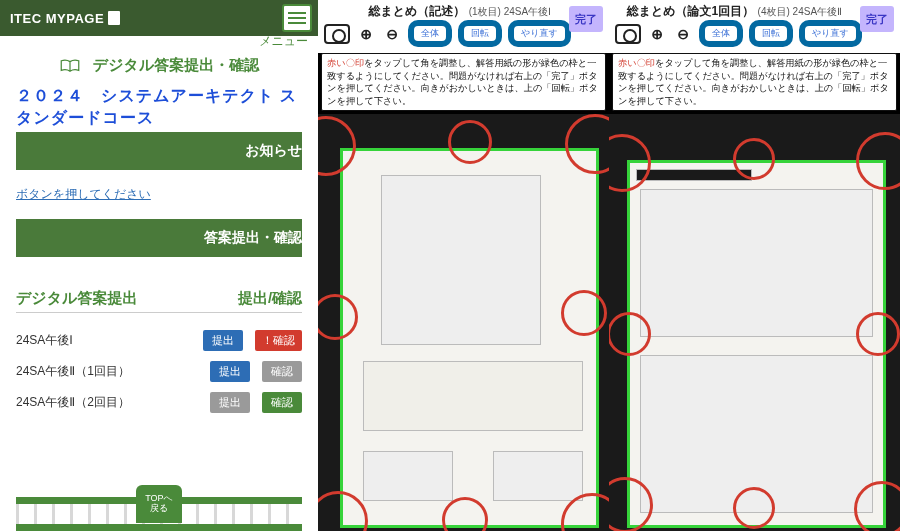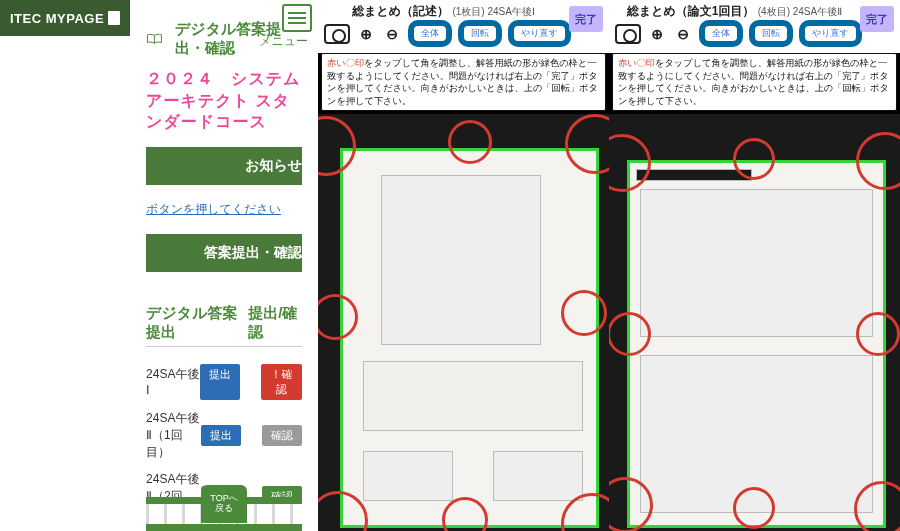--- a/index.html
+++ b/index.html
@@ -1,42 +1,42 @@
 <!DOCTYPE html>
 <html><head>
 <meta charset="utf-8">
 <style>
   *{box-sizing:border-box;margin:0;padding:0;font-family:"Hiragino Sans","Meiryo",sans-serif}
   body{width:900px;height:531px;display:flex;background:#000;overflow:hidden}
   
-  .left{width:322px;height:531px;background:#fff;display:flex;flex-direction:row;position:relative}
+  .left{width:322px;height:531px;background:#fff;display:flex;flex-direction:column;position:relative}
   .hdr{height:36px;background:#3a5a2f;color:#fff;display:flex;align-items:center;padding:0 10px;font-size:13px;font-weight:600;letter-spacing:.5px}
   .hdr .doc-icn{margin-left:4px;width:12px;height:14px;background:#fff;border-radius:1px;position:relative}
   .menu-btn{position:absolute;top:4px;right:6px;width:30px;height:28px;background:#fff;border:2px solid #4a8a3a;border-radius:3px;display:flex;flex-direction:column;align-items:center;justify-content:center;gap:3px}
   .menu-btn span{width:18px;height:2px;background:#4a8a3a}
   .menu-lbl{position:absolute;top:33px;right:10px;font-size:12px;color:#4a8a3a}
   .body{padding:14px 16px 0;flex:1;display:flex;flex-direction:column}
   .pgttl{display:flex;align-items:center;justify-content:center;gap:12px;color:#4a8a3a;font-size:15px;font-weight:600;margin:6px 0 10px}
   .pgttl svg{width:22px;height:14px}
-  .course{color:#ec4899;font-size:16px;font-weight:700;line-height:1.35;margin-bottom:14px;letter-spacing:1px}
+  .course{color:#1d4ed8;font-size:16px;font-weight:700;line-height:1.35;margin-bottom:4px;letter-spacing:1px}
   .bigbtn{background:#4a7a3a;color:#fff;text-align:right;padding:10px 0;font-size:14px;font-weight:600;margin-bottom:14px}
   .manual{color:#2d6db5;font-size:12px;text-decoration:underline;margin:2px 0 16px}
   .sec-hdr{display:flex;justify-content:space-between;color:#4a8a3a;font-size:15px;font-weight:600;border-bottom:1px solid #ccc;padding:4px 0;margin:14px 0 12px}
   .trow{display:flex;align-items:center;justify-content:space-between;padding:5px 0}
   .trow .nm{font-size:12px;color:#333}
-  .chips{display:flex;gap:21px}
+  .chips{display:flex;gap:12px}
   .chip{font-size:11px;color:#fff;padding:3px 7px;border-radius:2px;min-width:40px;text-align:center}
   .chip.blue{background:#2d6db5}.chip.red{background:#d23b2e}.chip.gray{background:#9a9a9a}.chip.grn{background:#4a8a3a}
   .footer{margin-top:auto;position:relative;height:48px}
   .shelf{position:absolute;bottom:0;left:0;right:0;height:34px;background:repeating-linear-gradient(90deg,#d8d8d8 0 3px,#fff 3px 18px);border-top:7px solid #4a8a3a;border-bottom:7px solid #4a8a3a}
   .topbtn{position:absolute;bottom:8px;left:50%;transform:translateX(-50%);width:46px;height:38px;background:#4a8a3a;color:#fff;border-radius:6px 6px 0 0;display:flex;flex-direction:column;align-items:center;justify-content:center;font-size:9px;line-height:1.1}
   
   .cam{width:294.5px;height:531px;background:#000;display:flex;flex-direction:column;position:relative}
   .cam-hdr{background:#fff;padding:4px 6px 2px;position:relative}
-  .titlebar{text-align:center;font-size:12px;font-weight:600;color:#222;line-height:1.2;padding-right:40px}
+  .titlebar{text-align:right;font-size:12px;font-weight:600;color:#222;line-height:1.2;padding-right:52px}
   .titlebar .meta{font-size:10px;font-weight:400;color:#555}
   .done{position:absolute;top:6px;right:6px;width:34px;height:26px;background:#c4b5fd;color:#3a36c4;font-size:11px;font-weight:600;display:flex;align-items:center;justify-content:center;border-radius:3px}
   .toolbar{display:flex;align-items:center;gap:6px;padding:2px 0 4px}
   .camicn{width:26px;height:20px;border:2px solid #222;border-radius:4px;position:relative}
   .camicn::before{content:"";position:absolute;top:3px;left:6px;width:10px;height:10px;border:2px solid #222;border-radius:50%}
   .zbtn{width:20px;height:20px;display:flex;align-items:center;justify-content:center;font-size:14px;font-weight:700;color:#222}
   .pill{font-size:9px;color:#3a6fd6;border:6px solid #0369a1;border-radius:10px;padding:1px 7px}
   .note{background:#fff;margin:0 3px 3px;border:1px solid #111;border-radius:2px;padding:3px 5px;font-size:9.2px;line-height:1.35;color:#111}
   .note .red{color:#d23b2e}
   .photo{flex:1;position:relative;background:#1a1a1a;overflow:hidden}

